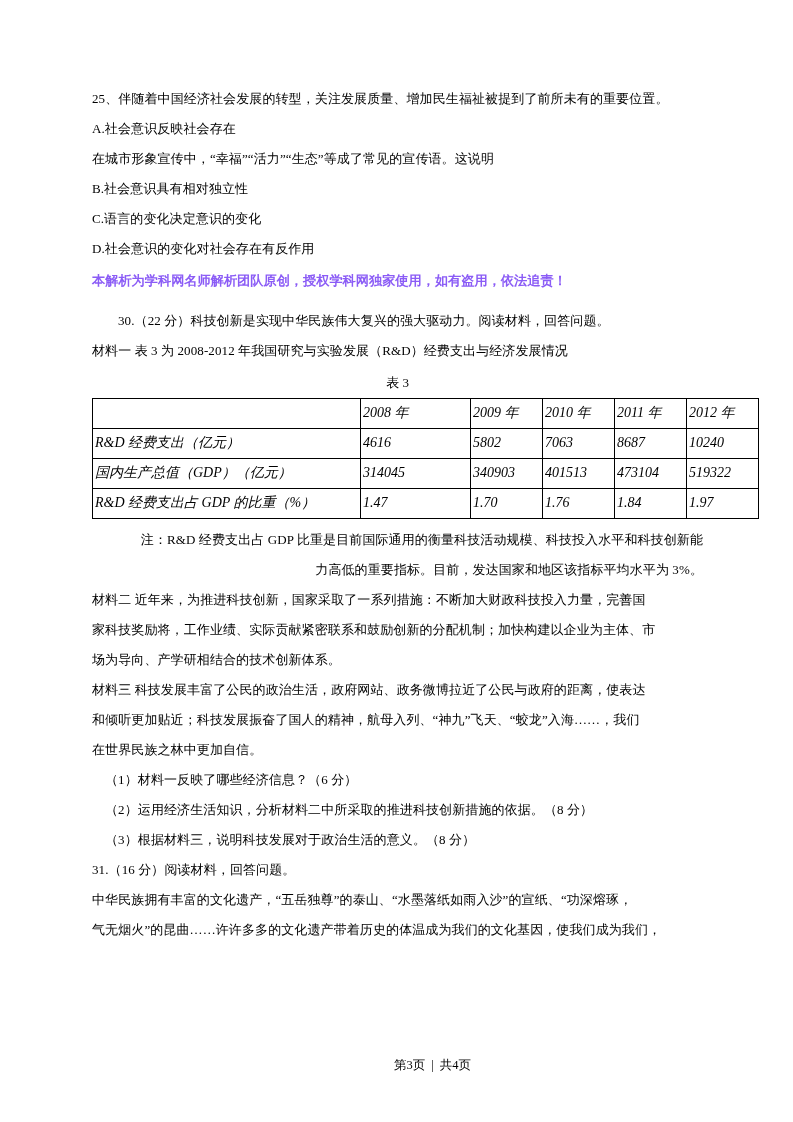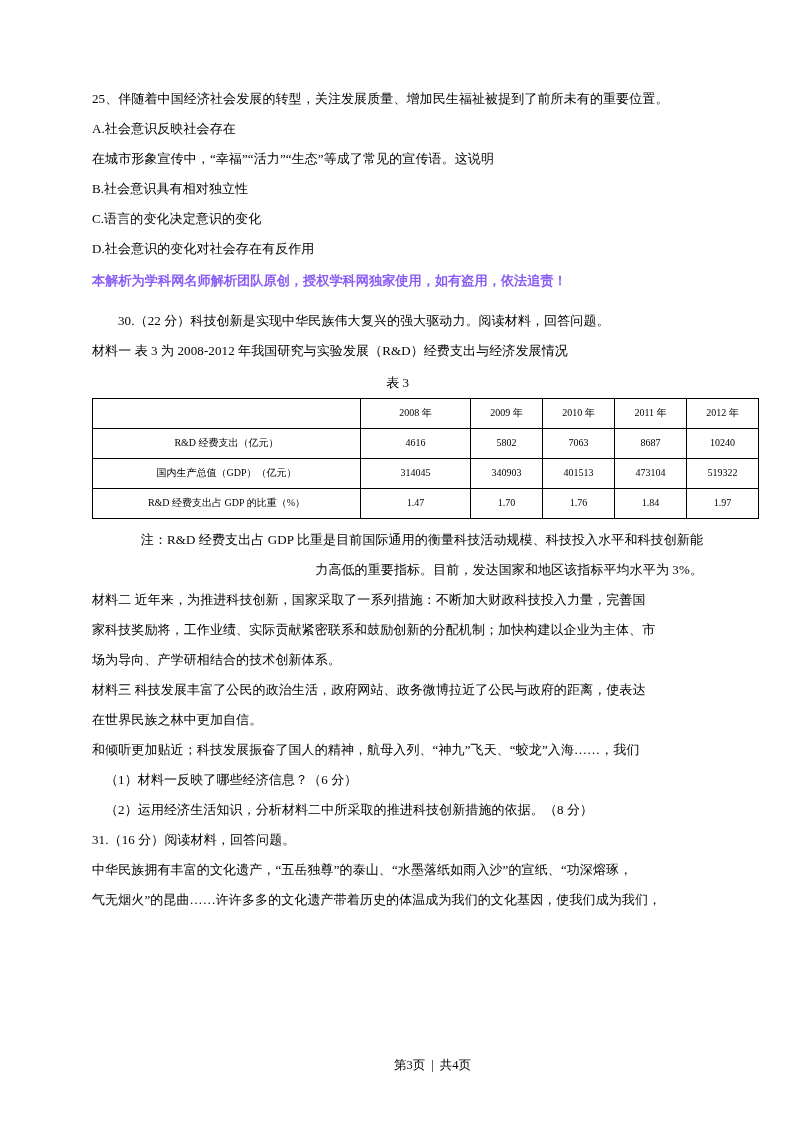--- a/index.html
+++ b/index.html
@@ -47,26 +47,27 @@
     margin-top: 4px;
   }
   table.data {
     border-collapse: collapse;
     width: 100%;
     margin-top: 2px;
     table-layout: fixed;
   }
   table.data th, table.data td {
     border: 1px solid #000;
-    font-size: 10px;
+    font-size: 14px;
     font-weight: normal;
-    text-align: center;
+    text-align: left;
     padding: 5px 2px 6px 2px;
     line-height: 18px;
     white-space: nowrap;
+    font-style: italic;
   }
   table.data th.rowhead, table.data td.rowhead {
     width: 268px;
   }
   table.data col.c1 { width: 268px; }
   table.data col.c2 { width: 110px; }
   table.data col.c3 { width: 72px; }
   table.data col.c4 { width: 72px; }
   table.data col.c5 { width: 72px; }
   table.data col.c6 { width: 72px; }
@@ -160,27 +161,28 @@
     </div>
 
     <div>
       <div class="line">材料二 近年来，为推进科技创新，国家采取了一系列措施：不断加大财政科技投入力量，完善国</div>
       <div class="line">家科技奖励将，工作业绩、实际贡献紧密联系和鼓励创新的分配机制；加快构建以企业为主体、市</div>
       <div class="line">场为导向、产学研相结合的技术创新体系。</div>
     </div>
 
     <div>
       <div class="line">材料三 科技发展丰富了公民的政治生活，政府网站、政务微博拉近了公民与政府的距离，使表达</div>
+      <div class="line">和倾听更加贴近；科技发展振奋了国人的精神，航母入列、“神九”飞天、“蛟龙”入海……，我们</div>
       <div class="line">在世界民族之林中更加自信。</div>
-      <div class="line">和倾听更加贴近；科技发展振奋了国人的精神，航母入列、“神九”飞天、“蛟龙”入海……，我们</div>
     </div>
 
     <div>
       <div class="line para-indent2">（1）材料一反映了哪些经济信息？（6 分）</div>
       <div class="line para-indent2">（2）运用经济生活知识，分析材料二中所采取的推进科技创新措施的依据。（8 分）</div>
+      <div class="line para-indent2">（3）根据材料三，说明科技发展对于政治生活的意义。（8 分）</div>
     </div>
   </div>
 
   <div>
     <div class="line">31.（16 分）阅读材料，回答问题。</div>
     <div class="line">中华民族拥有丰富的文化遗产，“五岳独尊”的泰山、“水墨落纸如雨入沙”的宣纸、“功深熔琢，</div>
     <div class="line">气无烟火”的昆曲……许许多多的文化遗产带着历史的体温成为我们的文化基因，使我们成为我们，</div>
   </div>
 
 </div>

